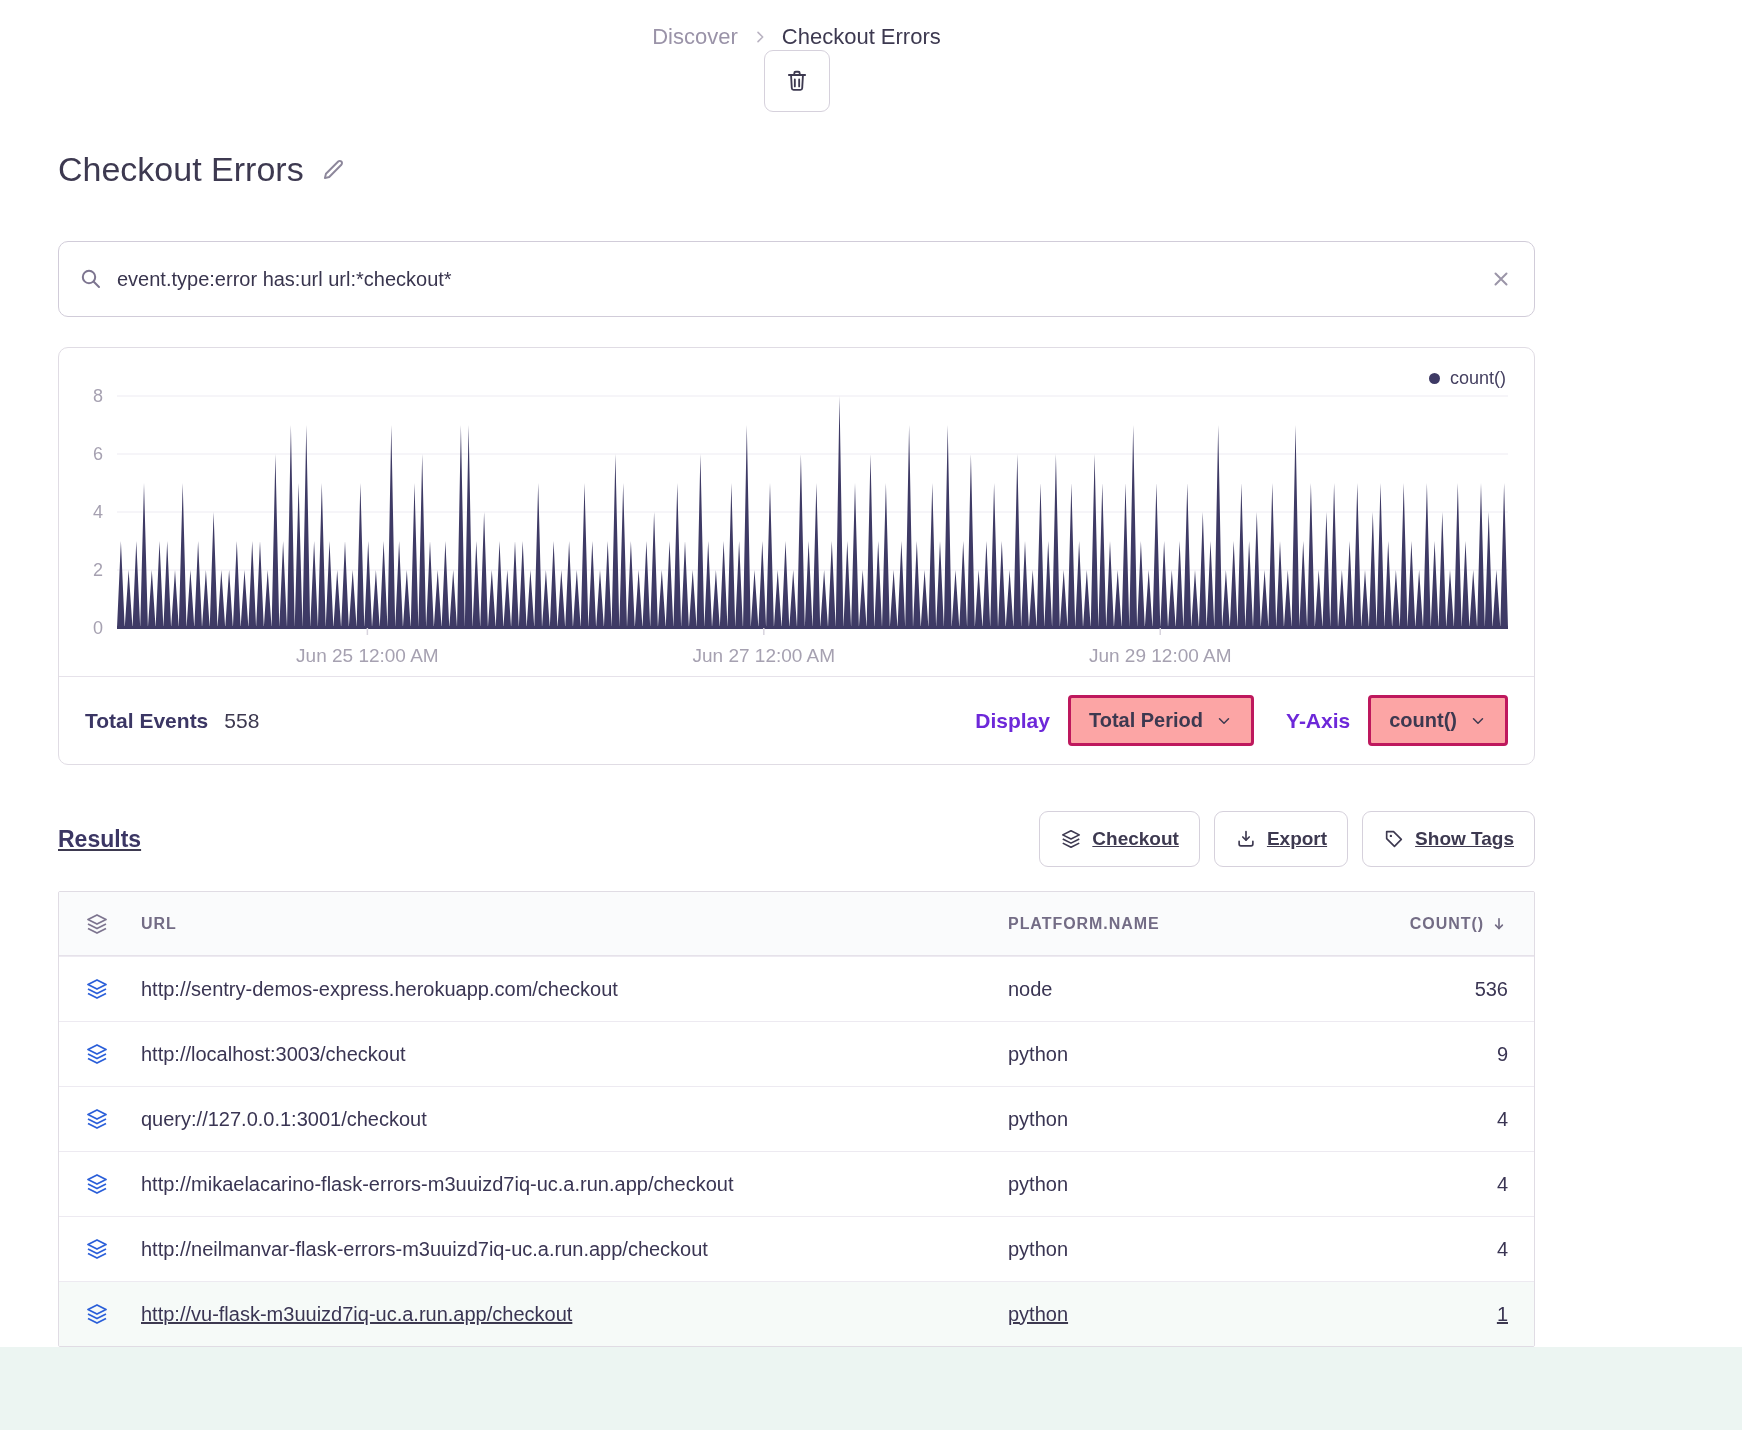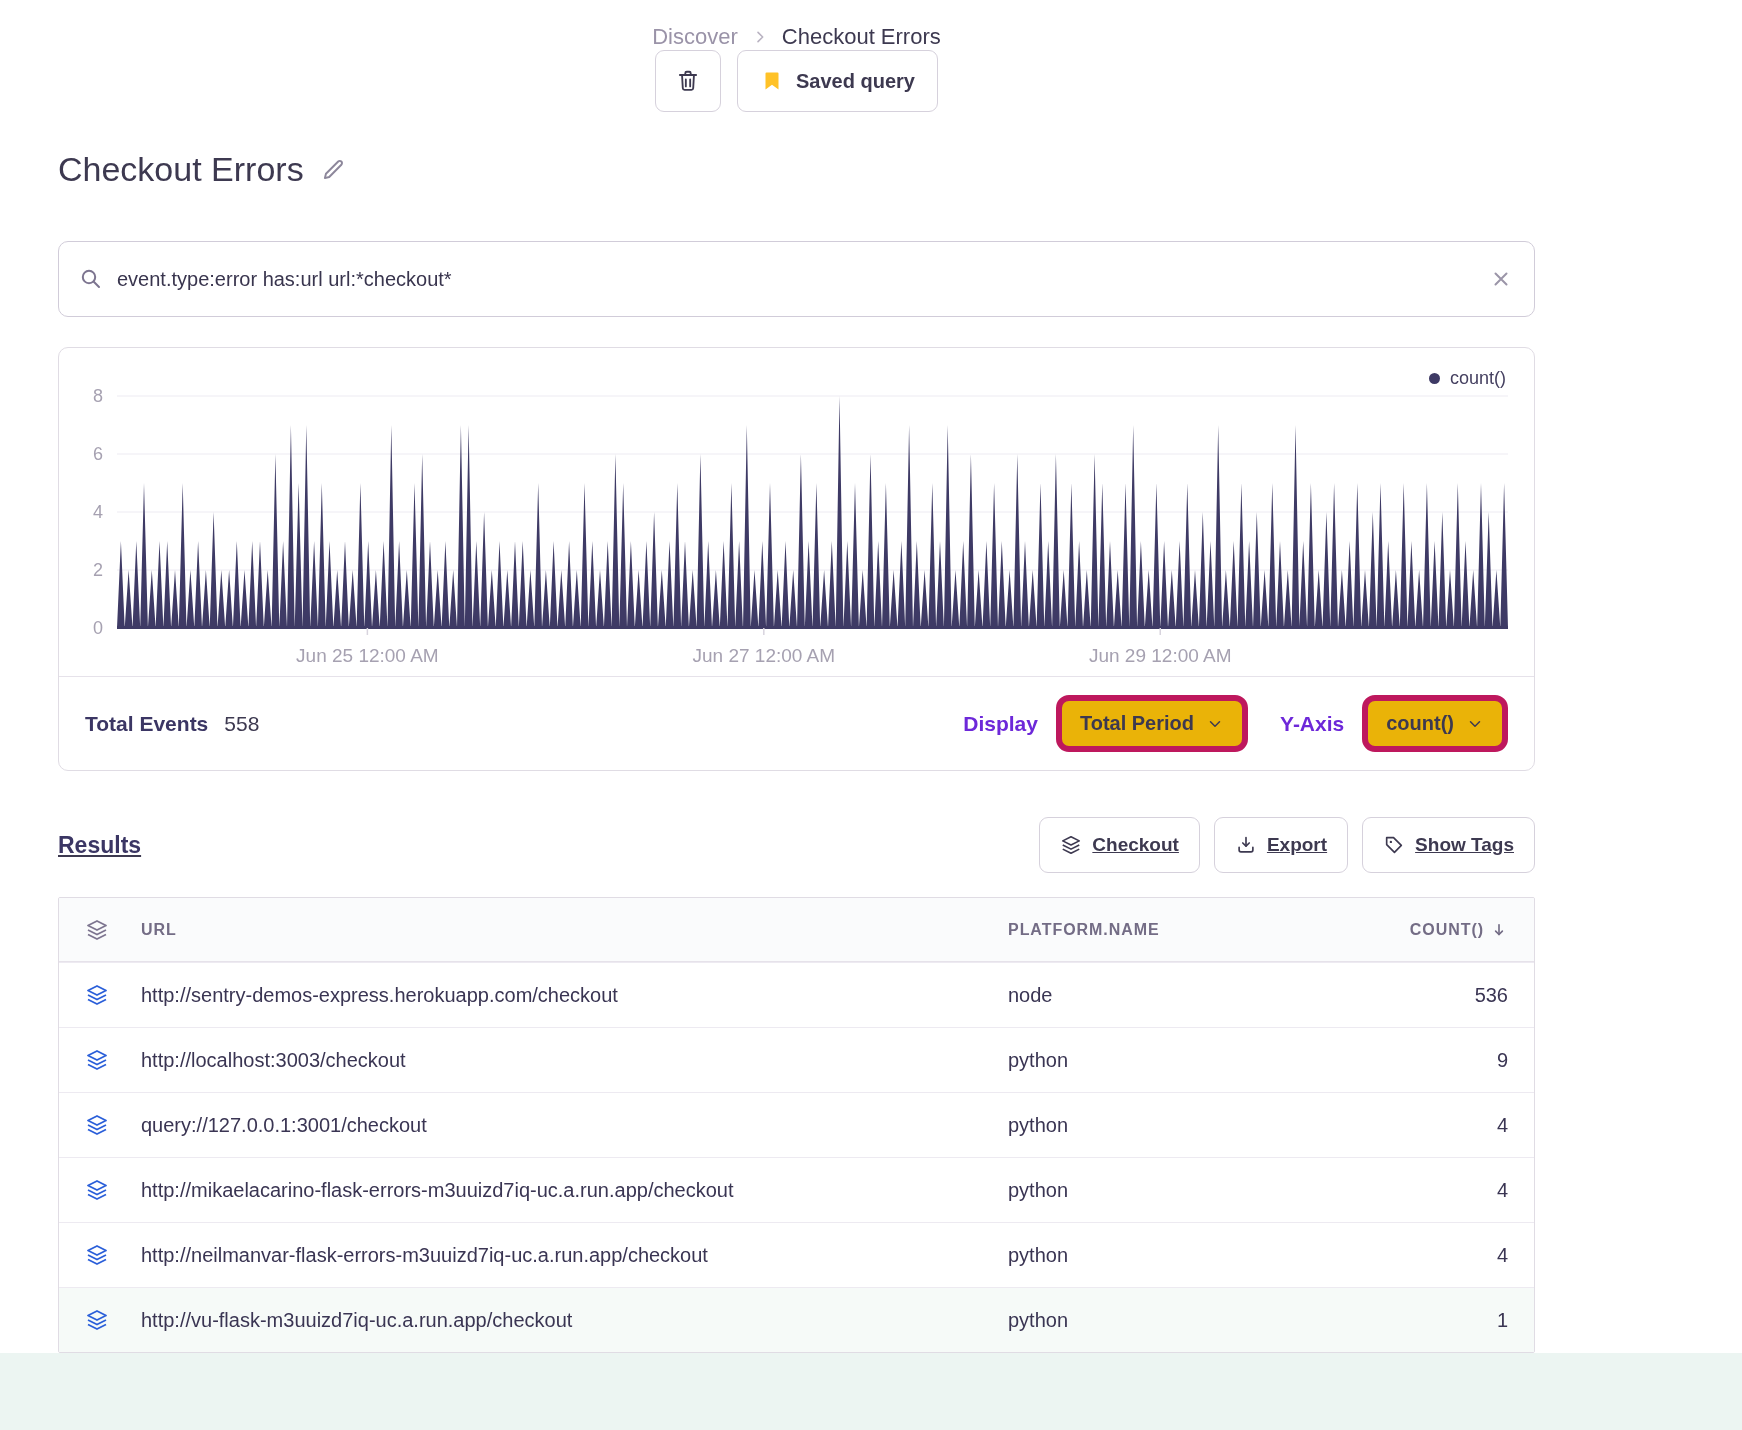--- a/index.html
+++ b/index.html
@@ -54,21 +54,21 @@
   .chart-footer {
     border-top:1px solid #e6e2ea; padding:18px 26px; display:flex;
     justify-content:space-between; align-items:center;
   }
   .total-events { display:flex; align-items:baseline; gap:16px; font-size:21px; }
   .label-bold { font-weight:700; color:#3b3664; }
   .value-plain { color:#3d3950; }
   .footer-controls { display:flex; align-items:center; gap:18px; }
   .dropdown {
     display:flex; align-items:center; gap:12px;
-    border:6px solid #be185d; border-radius:13px; background:#eab308;
+    border:3px solid #be185d; border-radius:4px; background:#fca5a5;
     font-size:20px; font-weight:600; color:#3d3950; cursor:pointer;
     padding:11px 18px;
   }
   .ctrl-label { font-size:21px; font-weight:700; color:#6d28d9; margin-left:14px; }
 
   
   .results-header { margin-top:46px; display:flex; justify-content:space-between; align-items:center;text-decoration:underline; }
   .results-title { font-size:23px; font-weight:700; color:#3b3664; }
   .results-actions { display:flex; gap:14px; }
   .btn.small { height:56px; font-size:19px; padding:0 20px; gap:10px; }
@@ -80,21 +80,21 @@
   }
   .thead {
     background:#fafbfc; border-bottom:1px solid #e6e2ea; min-height:64px;
   }
   .th { font-size:16px; font-weight:700; letter-spacing:0.06em; color:#736c85; text-transform:uppercase; }
   .th.count-h { display:flex; align-items:center; justify-content:flex-end; gap:6px; }
   .tbody-row { border-top:1px solid #edeaf1; cursor:default; }
   .tbody-row:first-of-type { border-top:none; }
   .cell { font-size:20px; color:#3a3553; }
   .cell.count { text-align:right; }
-  .tinted { background:#f6faf8; }
+  .tinted { background:#f6faf8;text-decoration:underline; }
   .icon-cell { display:flex; }
 
   .bottom-band { margin-left:-58px; width:1742px; height:172px; background:#ecf5f2; }
 
   svg.ic { display:block; }
 </style>
 </head>
 <body>
 
 <div class="content">
@@ -112,28 +112,20 @@
     <div class="top-actions">
       <button class="btn icon-only">
         <span>
           <svg class="ic" width="26" height="26" viewBox="0 0 24 24" fill="none" stroke="#3d3950" stroke-width="1.7" stroke-linecap="round" stroke-linejoin="round">
             <path d="M4.5 6.5h15"></path>
             <path d="M9.5 6V4.8a1.3 1.3 0 0 1 1.3-1.3h2.4a1.3 1.3 0 0 1 1.3 1.3V6"></path>
             <path d="M6.5 6.5l.7 12.2a1.6 1.6 0 0 0 1.6 1.5h6.4a1.6 1.6 0 0 0 1.6-1.5l.7-12.2"></path>
             <path d="M10 10.5v6.5M14 10.5v6.5"></path>
           </svg>
         </span>
-      </button>
-      <button class="btn">
-        <span>
-          <svg class="ic" width="24" height="24" viewBox="0 0 24 24">
-              <path d="M6.5 3.5h11a1 1 0 0 1 1 1V20.5l-6.5-4.7-6.5 4.7V4.5a1 1 0 0 1 1-1z" fill="#FFC227"></path>
-            </svg>
-        </span>
-        <span>Saved query</span>
       </button>
     </div>
   </div>
 
   <div class="title-row">
     <h1 class="page-title">Checkout Errors</h1>
     <span class="pencil">
       <svg class="ic" width="26" height="26" viewBox="0 0 24 24" fill="none" stroke="#8d879b" stroke-width="1.8" stroke-linecap="round" stroke-linejoin="round">
         <path d="M4.5 19.5l1-4L16.8 4.2a2 2 0 0 1 2.9 2.9L8.5 18.5l-4 1z"></path>
       </svg>

